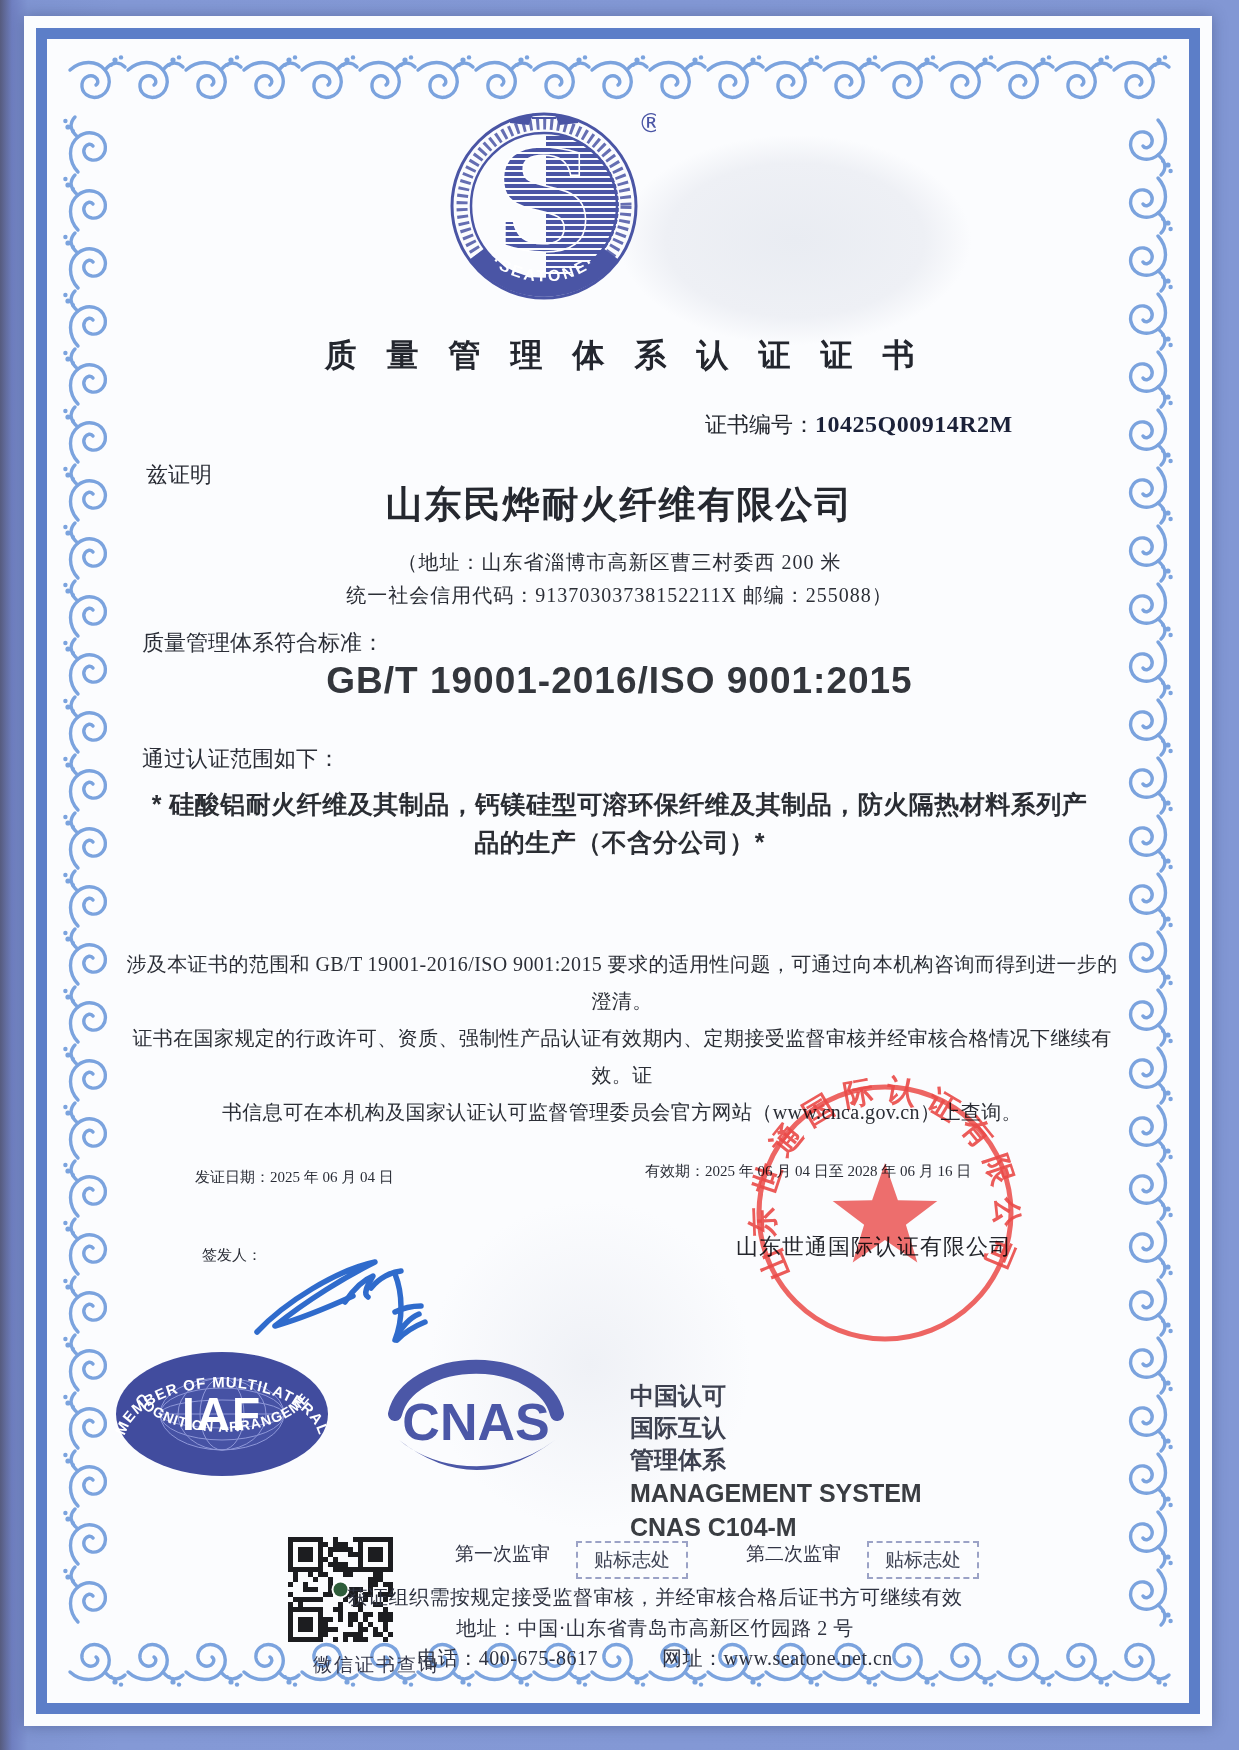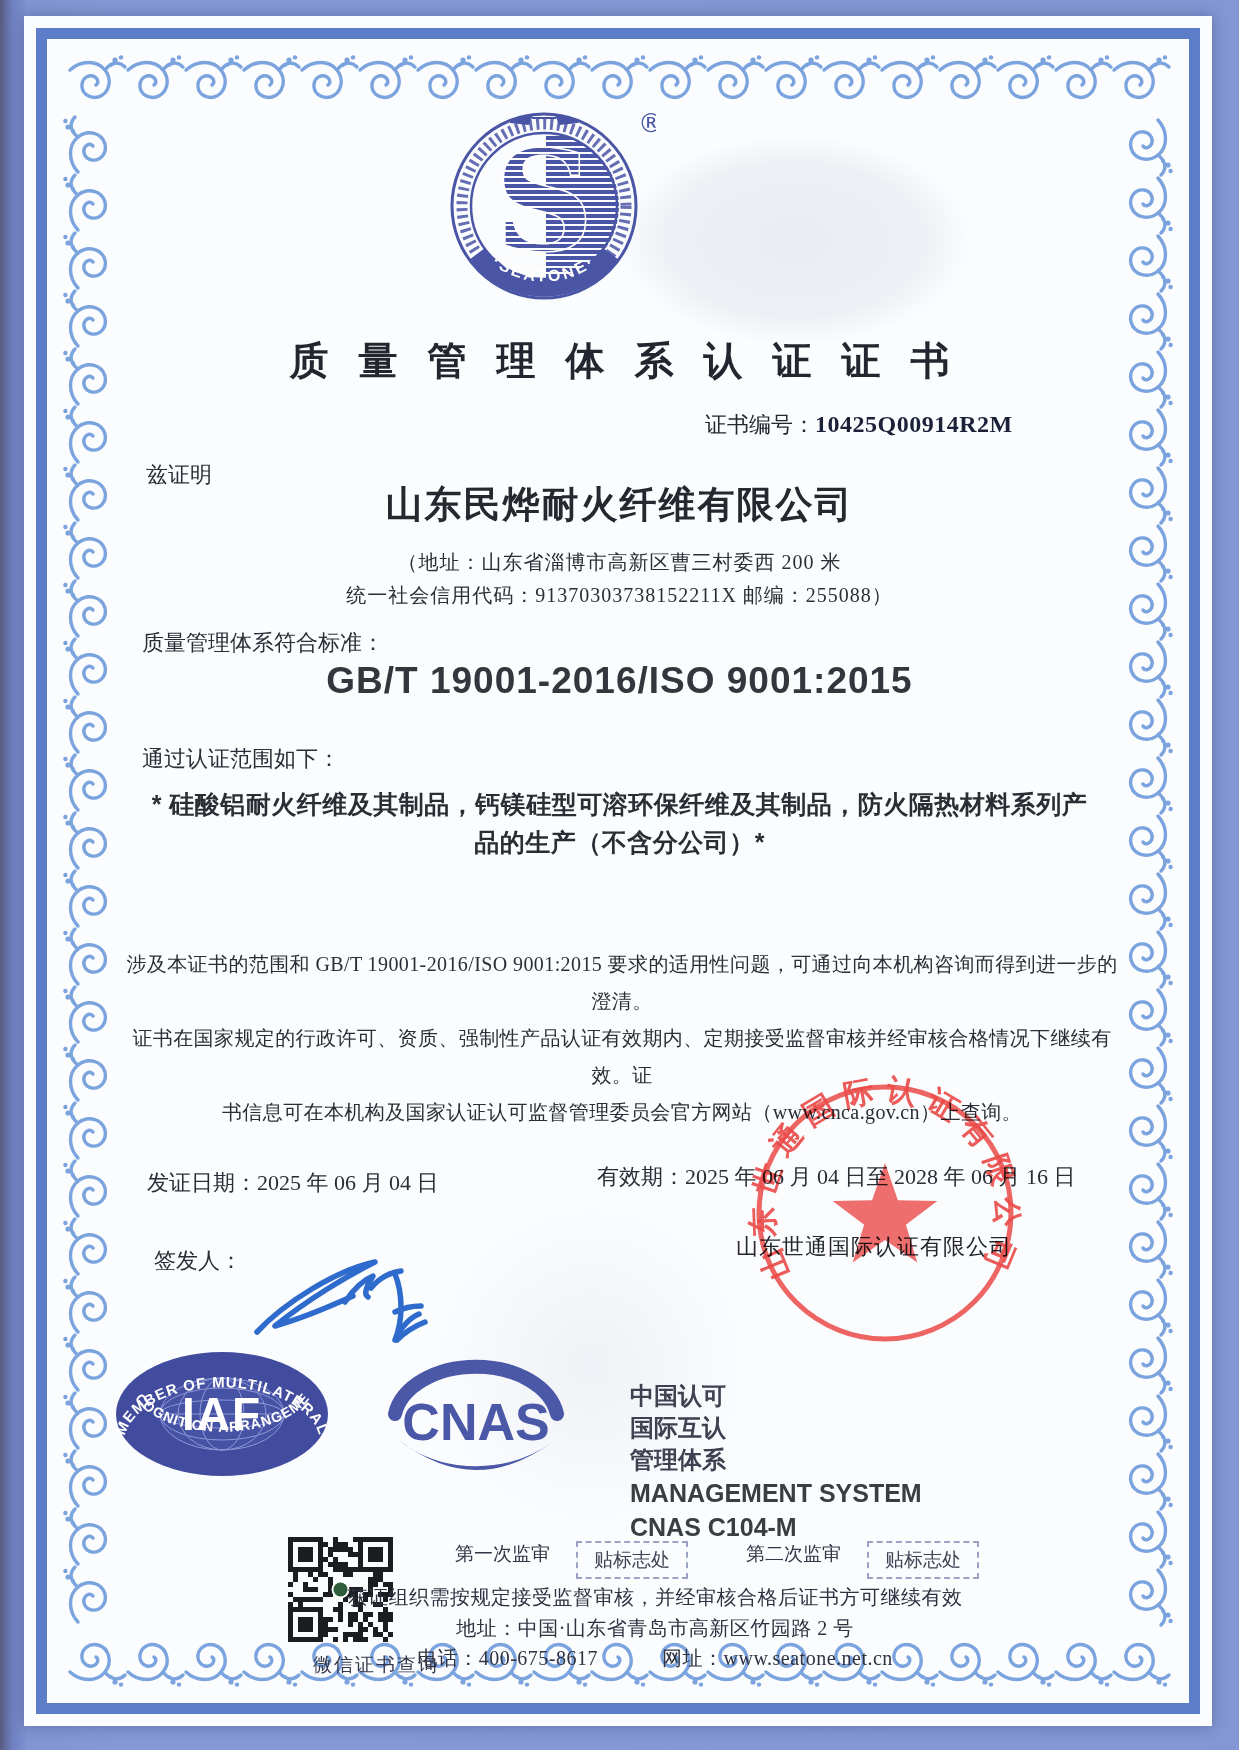--- a/index.html
+++ b/index.html
@@ -8,30 +8,30 @@
         background:linear-gradient(90deg,#565b7e 0px,#6f7fc0 12px,#8095d2 28px,#8499d6 120px,#8297d4 100%);}
   .sheet{position:absolute;left:24px;top:16px;width:1188px;height:1710px;background:#fbfcfe;
          box-shadow:0 0 14px rgba(30,40,80,.35);}
   .band{position:absolute;left:12px;top:12px;right:12px;bottom:12px;border:11px solid #5c7ec8;}
   .ornament{position:absolute;left:34px;top:34px;}
   .content{position:absolute;inset:0;}
   .abs{position:absolute;}
   .wm{position:absolute;z-index:1;}
   .z2{z-index:2;}
   .center{left:0;right:0;text-align:center;}
-  .title{font-size:39px;font-weight:bold;color:#23262e;letter-spacing:30px;text-indent:30px;}
+  .title{font-size:32px;font-weight:bold;color:#23262e;letter-spacing:30px;text-indent:30px;}
   .certno-label{font-size:22px;color:#23262e;}
   .certno{font-size:24px;font-weight:bold;color:#1b2138;letter-spacing:.5px;}
   .label{font-size:22px;color:#2a2d36;}
   .company{font-family:"Liberation Sans","DejaVu Sans",sans-serif;font-size:37px;font-weight:bold;color:#25282f;letter-spacing:2px;}
   .addr{font-size:20px;color:#2b2e36;letter-spacing:1px;}
   .standard{font-family:"Liberation Sans","DejaVu Sans",sans-serif;font-size:37px;font-weight:600;color:#33363c;letter-spacing:1px;}
   .scope{font-family:"Liberation Sans","DejaVu Sans",sans-serif;font-size:25px;font-weight:bold;color:#2a2d33;letter-spacing:.5px;}
   .legal{font-size:20px;line-height:37px;color:#2b2e36;letter-spacing:.4px;text-align:center;}
-  .dateline{font-size:22px;color:#2a2d36;}
+  .dateline{font-size:15px;color:#2a2d36;margin-left:48px;}
   .issuer{font-size:22px;color:#24262c;letter-spacing:1px;white-space:nowrap;}
   .accCN{font-family:"Liberation Sans","DejaVu Sans",sans-serif;font-size:24px;font-weight:600;color:#3d4150;line-height:32px;}
   .accEN{font-family:"Liberation Sans","DejaVu Sans",sans-serif;font-size:25px;font-weight:bold;color:#3a3d42;line-height:34px;}
   .f-label{font-size:19px;color:#333646;}
   .f-box{font-size:19px;color:#3e4354;border:2px dashed #9ba2c6;padding:4px 16px;}
   .f-note{font-size:20px;color:#2e3240;letter-spacing:.5px;}
   .qr-caption{font-family:Liberation Serif, serif;font-size:19px;color:#34374a;letter-spacing:2px;margin-left:31px;}
   .stamp{mix-blend-mode:multiply;z-index:4;}
   .z3{z-index:3;}
 </style>

